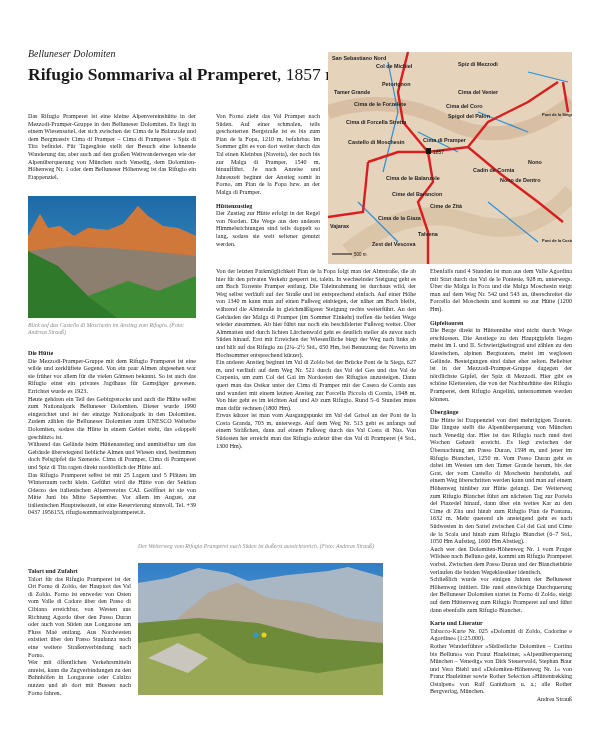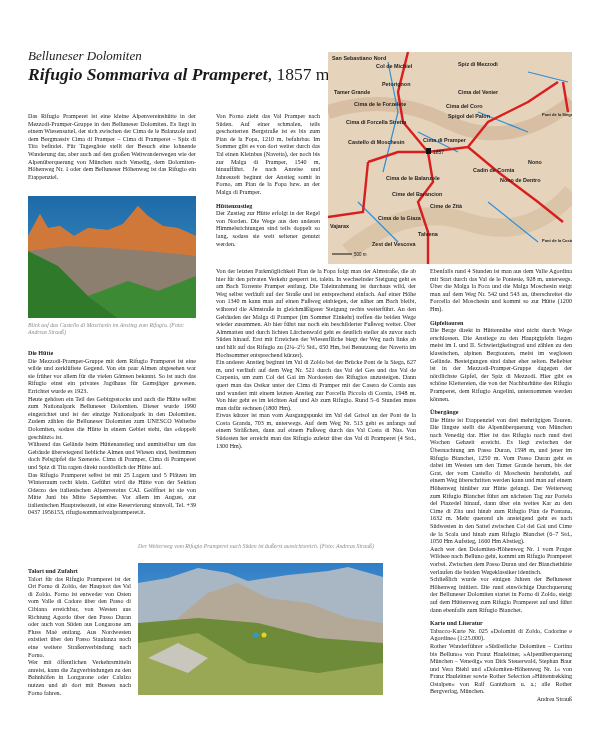--- a/index.html
+++ b/index.html
@@ -2,23 +2,23 @@
 <html><head>
 <meta charset="utf-8">
 <style>
   html, body { margin:0; padding:0; background:#ffffff; }
   body { width:600px; height:747px; position:relative; overflow:hidden;
          font-family:"DejaVu Serif", "Liberation Serif", serif; color:#1a1a1a; }
   .p { position:absolute; font-size:6.1px; line-height:7.6px; text-align:justify; hyphens:auto; font-family:"Liberation Serif", serif; }
   .p p { margin:0; }
   .h { font-weight:bold; margin-top:6px !important; }
   .cap { position:absolute; font-size:5.8px; line-height:7px; color:#8c8c8c; font-style:italic; font-family:"Liberation Serif", serif; }
-  #kicker { position:absolute; left:28px; top:48px; font-style:italic; font-size:13px; font-family:"Liberation Serif", serif; }
+  #kicker { position:absolute; left:28px; top:48px; font-style:italic; font-size:10px; font-family:"Liberation Serif", serif; }
   #title { position:absolute; left:28px; top:64px; font-size:17.5px; font-family:"Liberation Serif", serif; white-space:nowrap; }
-  #title b { font-weight:bold;font-style:italic; }
+  #title b { font-weight:bold; }
   .img { position:absolute; overflow:hidden; }
   #map { left:328px; top:52px; width:244px; height:212px; background:#e8d9c4; }
   #photo1 { left:28px; top:196px; width:168px; height:122px; }
   #photo2 { left:138px; top:563px; width:245px; height:132px; }
   #author { text-align:right; }
 </style>
 </head>
 <body>
 
 <div id="kicker">Belluneser Dolomiten</div>

